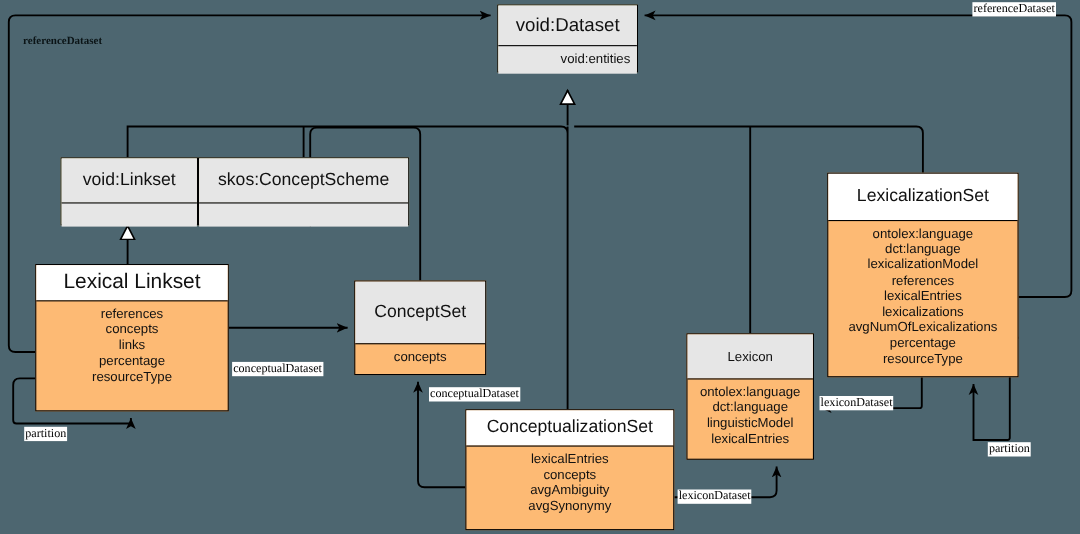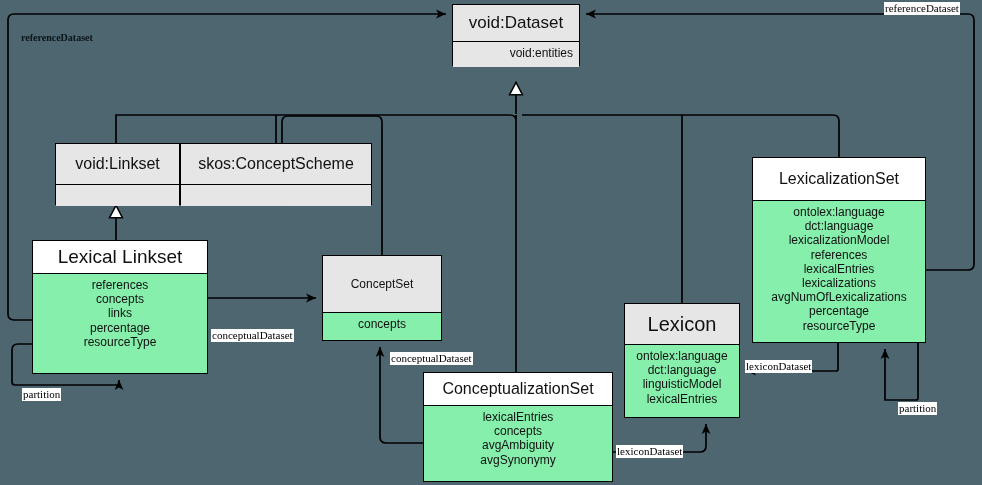--- a/index.html
+++ b/index.html
@@ -1,19 +1,19 @@
 <!DOCTYPE html>
 <html><head>
 <meta charset="utf-8">
 <style>
   html,body{margin:0;padding:0;background:#4d6670;}
   #stage{position:relative;width:982px;height:485px;background:#4d6670;overflow:hidden;
          font-family:"Liberation Sans", sans-serif;}
   #wires{position:absolute;left:0;top:0;width:982px;height:485px;}
-  .node{position:absolute;box-sizing:border-box;border:1.6px solid #000;background:#86efac;}
+  .node{position:absolute;box-sizing:border-box;border:1.6px solid #000;background:#fdba74;}
   .node .hdr{box-sizing:border-box;text-align:center;color:#111;white-space:nowrap;
              display:flex;align-items:center;justify-content:center;}
   .node .body{box-sizing:border-box;border-top:1.6px solid #000;text-align:center;color:#111;
               padding:4px 6px 5px 6px;line-height:14.2px;font-size:12px;}
   .node .body div{white-space:nowrap;}
   .gr .hdr{background:#e6e6e6;}
   .wh .hdr{background:#fff;}
   .grall{background:#fef9c3;}
   .grall .body{background:#e6e6e6;text-align:right;}
   .elabel{position:absolute;background:#fff;color:#000;font-size:11px;line-height:13px;
@@ -103,27 +103,27 @@
         <div class="hdr" style="height: 32px; font-size: 19px; text-align: right;">Lexical Linkset</div>
         <div class="body" style="height: 102px;">
           <div>references</div>
           <div>concepts</div>
           <div>links</div>
           <div>percentage</div>
           <div>resourceType</div>
         </div>
       </div>
       <div class="node gr" style="left: 322px; top: 255px; width: 120px; height: 86px;">
-        <div class="hdr" style="height: 56px; font-size: 12px;">ConceptSet</div>
+        <div class="hdr" style="height: 56px; font-size: 16px;">ConceptSet</div>
         <div class="body" style="height: 30px;">
           <div>concepts</div>
         </div>
       </div>
       <div class="node gr" style="left: 624px; top: 303px; width: 116px; height: 115px;">
-        <div class="hdr" style="height: 40px; font-size: 20px;">Lexicon</div>
+        <div class="hdr" style="height: 40px; font-size: 12px;">Lexicon</div>
         <div class="body" style="height: 75px;">
           <div>ontolex:language</div>
           <div>dct:language</div>
           <div>linguisticModel</div>
           <div>lexicalEntries</div>
         </div>
       </div>
       <div class="node wh" style="left: 423px; top: 372px; width: 190px; height: 110px;">
         <div class="hdr" style="height: 32px; font-size: 16px;">ConceptualizationSet</div>
         <div class="body" style="height: 78px;">

